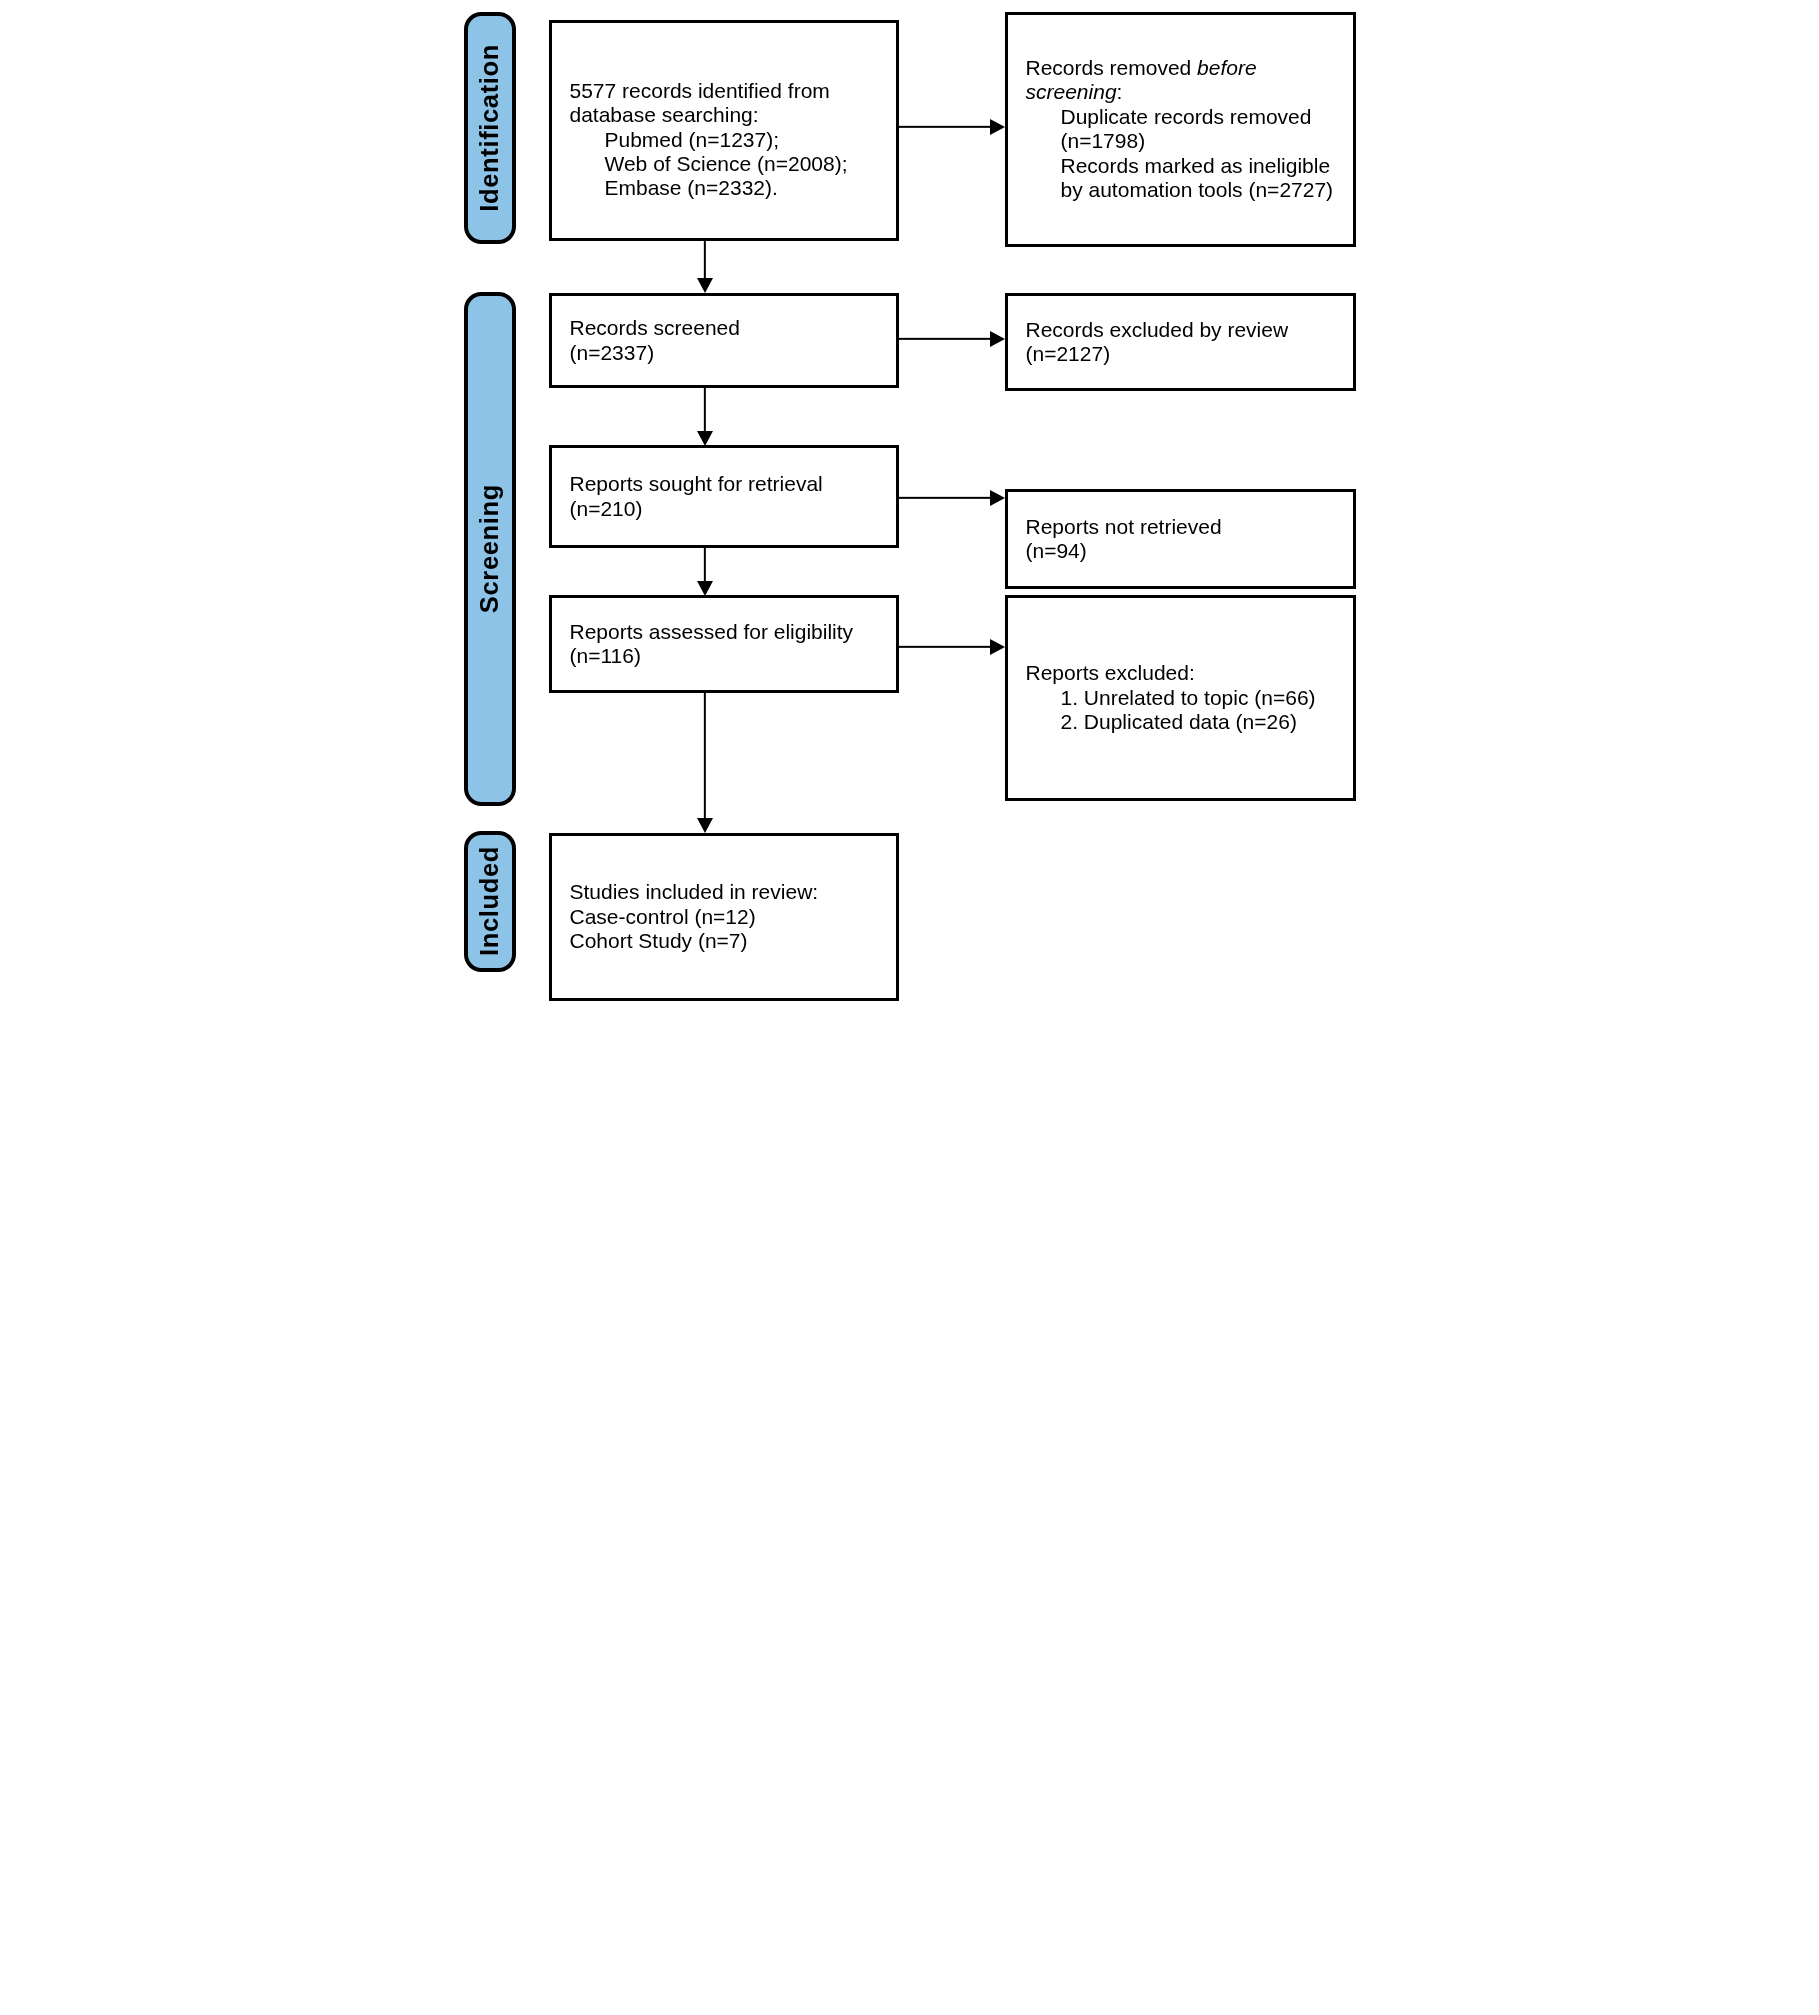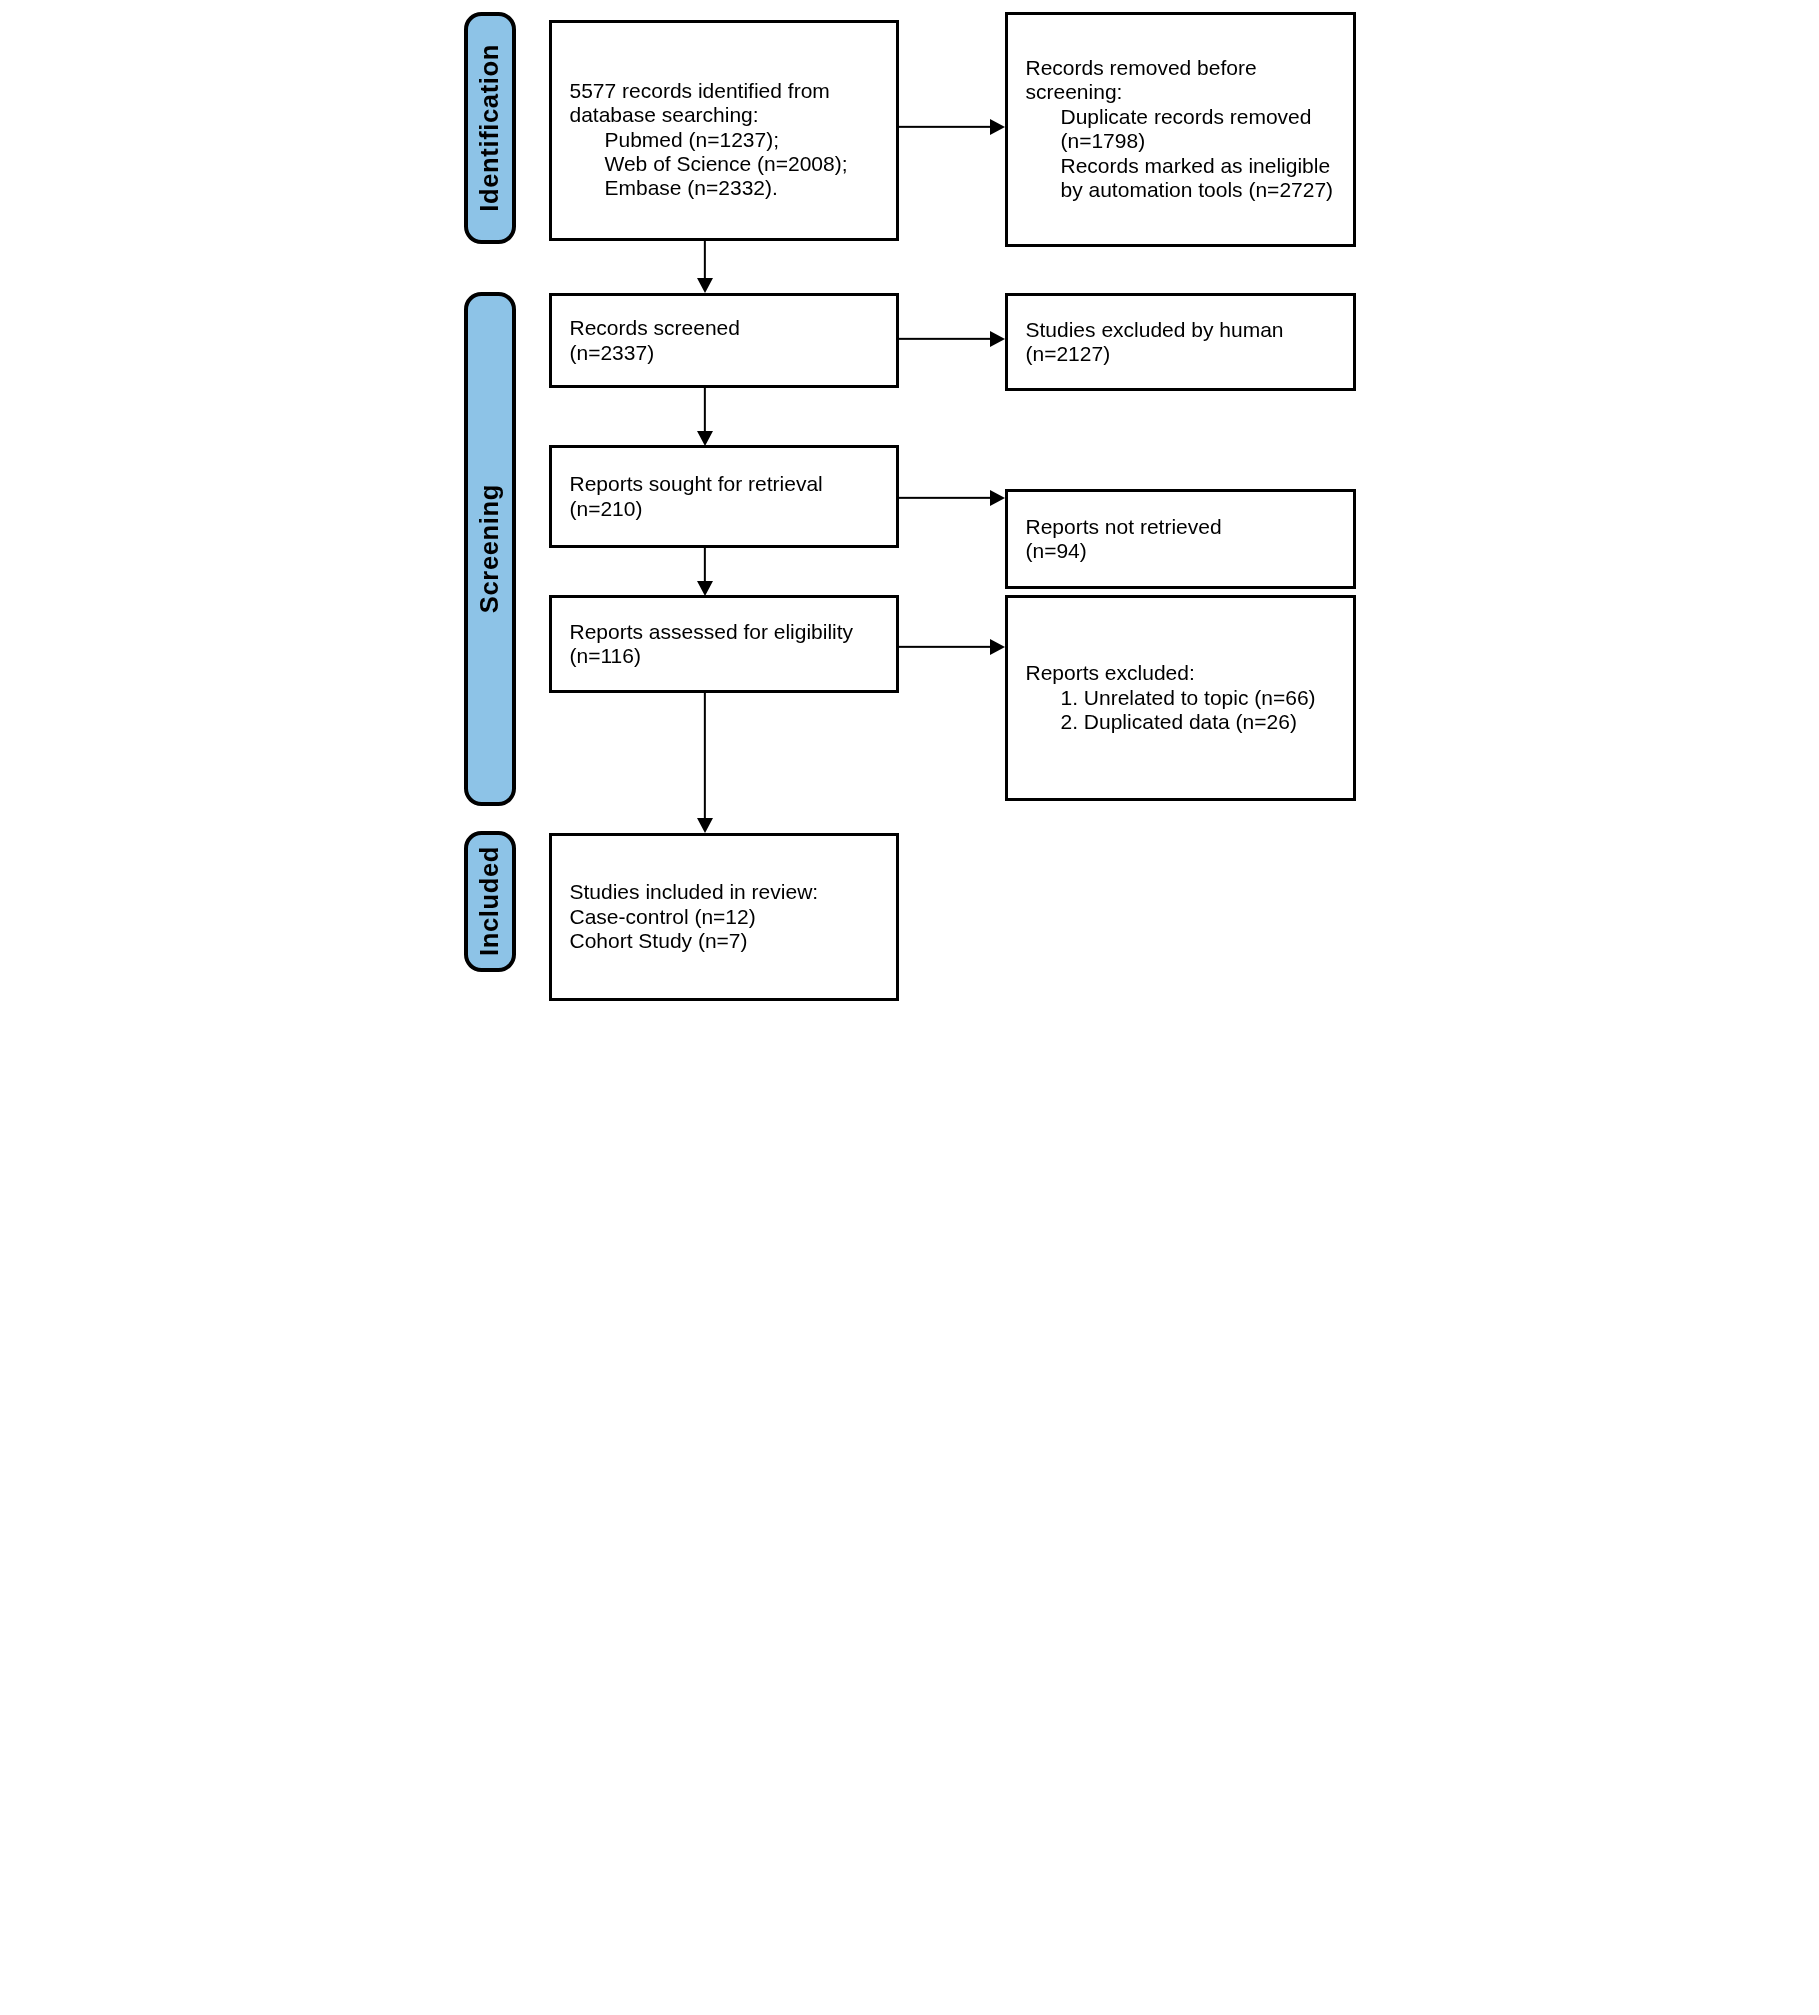--- a/index.html
+++ b/index.html
@@ -30,21 +30,21 @@
   .box{
     position:absolute;background:var(--box-fill);
     border:3.5px solid var(--stroke);
     box-sizing:border-box;
     display:flex;flex-direction:column;justify-content:center;
     padding:4.6px 7px 4.6px 18px;
     font-size:21px;line-height:24.4px;
   }
   .line{white-space:nowrap;}
   .indent{padding-left:35px;}
-  .it{text-align:center;}
+  .it{font-style:italic;text-align:center;}
   
   .arrow-h{position:absolute;height:16.3px;}
   .arrow-h .shaft{position:absolute;left:0;right:11.6px;top:50%;height:2.3px;transform:translateY(-50%);background:var(--stroke);}
   .arrow-h .head{position:absolute;right:-0.6px;top:50%;transform:translateY(-50%);width:0;height:0;
     border-top:8.1px solid transparent;border-bottom:8.1px solid transparent;border-left:15px solid var(--stroke);}
   .arrow-v{position:absolute;width:16.3px;}
   .arrow-v .shaft{position:absolute;top:0;bottom:11.6px;left:50%;width:2.3px;transform:translateX(-50%);background:var(--stroke);}
   .arrow-v .head{position:absolute;bottom:-0.6px;left:50%;transform:translateX(-50%);width:0;height:0;
     border-left:8.1px solid transparent;border-right:8.1px solid transparent;border-top:15px solid var(--stroke);}
 </style>
@@ -95,21 +95,21 @@
   <div class="box" style="left:550px;top:11.6px;width:351px;height:235px;">
     <div class="line"><span>Records removed</span> <span class="it">before</span></div>
     <div class="line"><span class="it">screening</span><span>:</span></div>
     <div class="line indent">Duplicate records removed</div>
     <div class="line indent">(n=1798)</div>
     <div class="line indent">Records marked as ineligible</div>
     <div class="line indent">by automation tools (n=2727)</div>
   </div>
 
   <div class="box" style="left:550px;top:293px;width:351px;height:98px;">
-    <div class="line">Studies excluded by human</div>
+    <div class="line">Records excluded by review</div>
     <div class="line">(n=2127)</div>
   </div>
 
   <div class="box" style="left:550px;top:449px;width:351px;height:100px;margin-top:40px;">
     <div class="line">Reports not retrieved</div>
     <div class="line">(n=94)</div>
   </div>
 
   <div class="box" style="left:550px;top:595px;width:351px;height:206px;">
     <div class="line">Reports excluded:</div>

